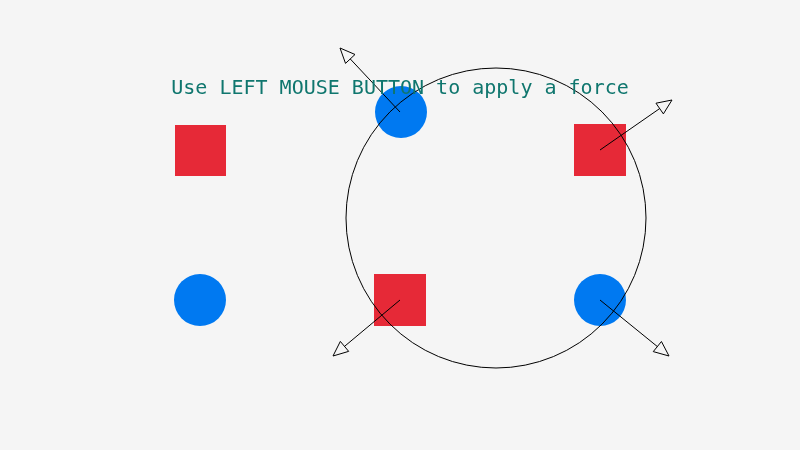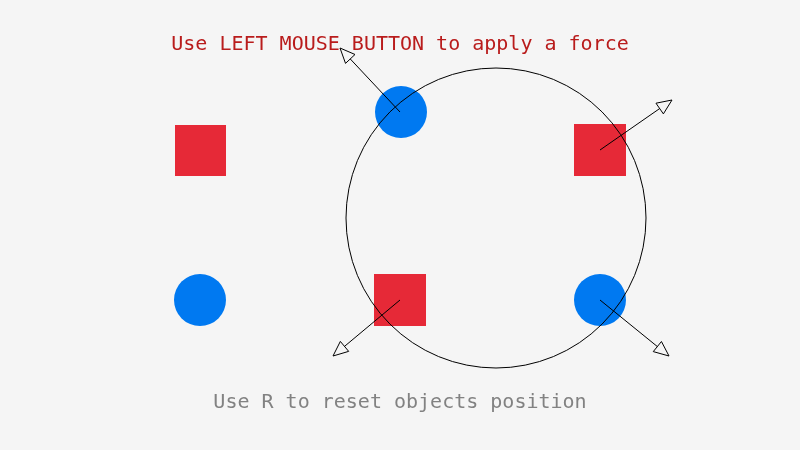--- a/index.html
+++ b/index.html
@@ -35,15 +35,14 @@
       <circle cx="496" cy="218" r="150" fill="none" stroke="#000000" stroke-width="1"></circle>
       <line x1="400" y1="112" x2="350.25911693321996" y2="58.94305806210128" stroke="#000000" stroke-width="1"></line>
       <polygon points="340,48 355.00110876013053,54.49744072437264 345.5171251063094,63.38867539982992" fill="none" stroke="#000000" stroke-width="1"></polygon>
       <line x1="600" y1="150" x2="659.6794505149005" y2="108.55593714243017" stroke="#000000" stroke-width="1"></line>
       <polygon points="672,100 663.3870232766202,113.89484191930659 655.9718777531808,103.21703236555375" fill="none" stroke="#000000" stroke-width="1"></polygon>
       <line x1="400" y1="300" x2="344.50922651970876" y2="346.38034798352703" stroke="#000000" stroke-width="1"></line>
       <polygon points="333,356 340.3407106459038,341.3930164916532 348.6777423935137,351.36767947540085" fill="none" stroke="#000000" stroke-width="1"></polygon>
       <line x1="600" y1="300" x2="657.3531285841483" y2="346.5474666769899" stroke="#000000" stroke-width="1"></line>
       <polygon points="669,356 653.257030810844,351.59444429052564 661.4492263574526,341.5004890634542" fill="none" stroke="#000000" stroke-width="1"></polygon>
     </svg>
-  <div class="instruction" id="instruction-top" style="color: #b91c1c;">Use LEFT MOUSE BUTTON to apply a force</div>
-  <div class="instruction" id="instruction-bottom" style="color: rgb(130, 130, 130);">Use R to reset objects position</div>
+  <div class="instruction" id="instruction-top" style="color: #0f766e; margin-top: 44px;">Use LEFT MOUSE BUTTON to apply a force</div>
 </div>
 
 </body></html>

